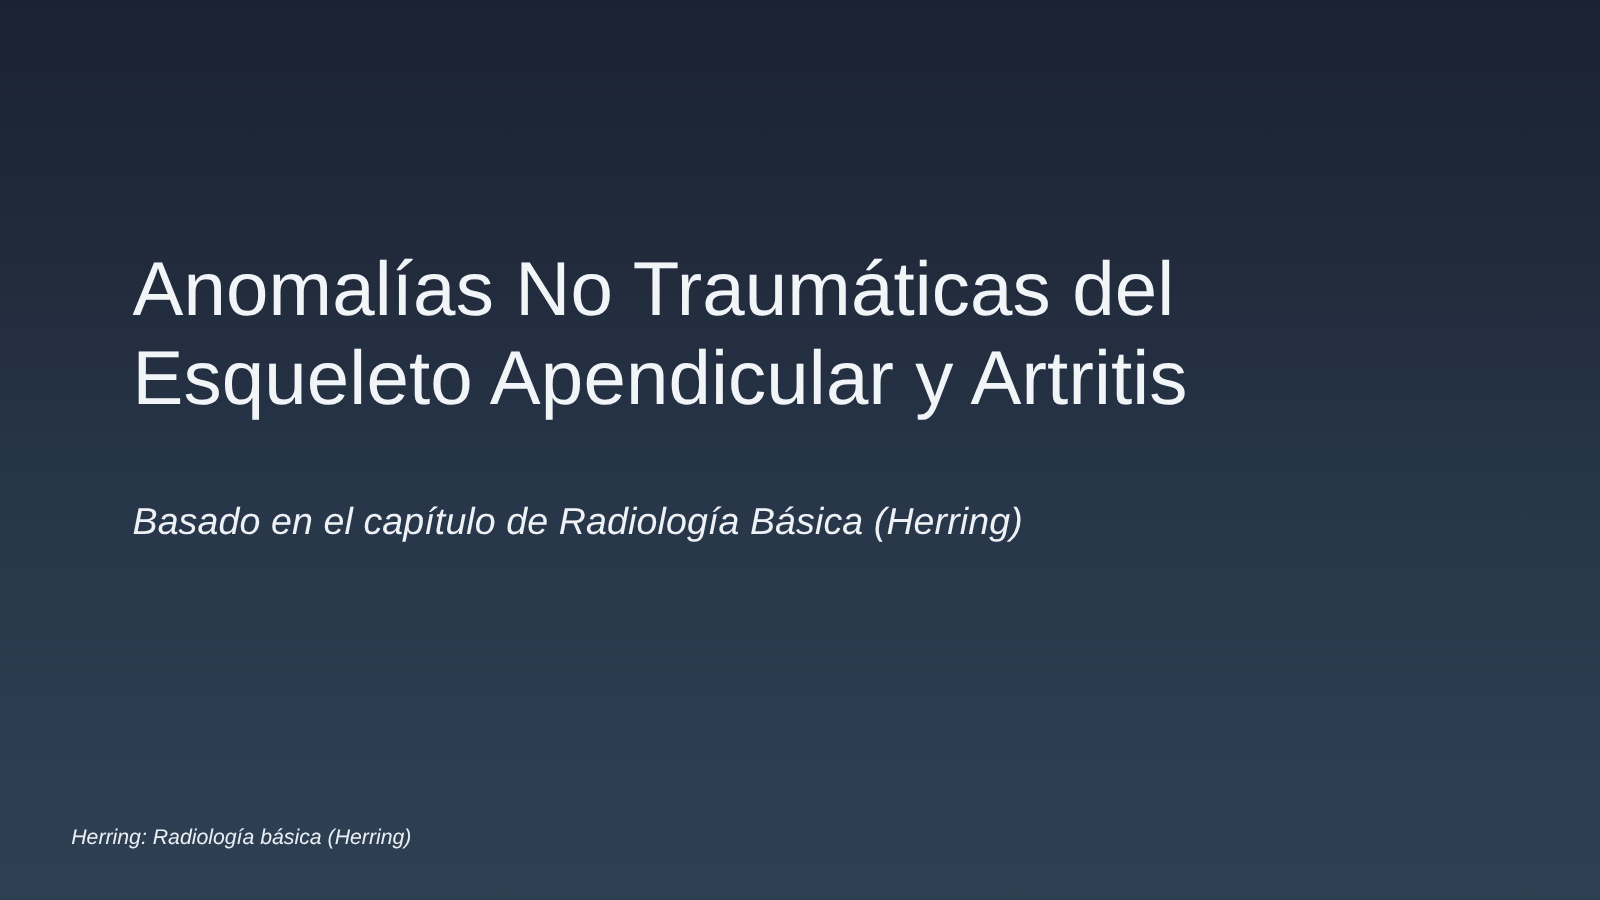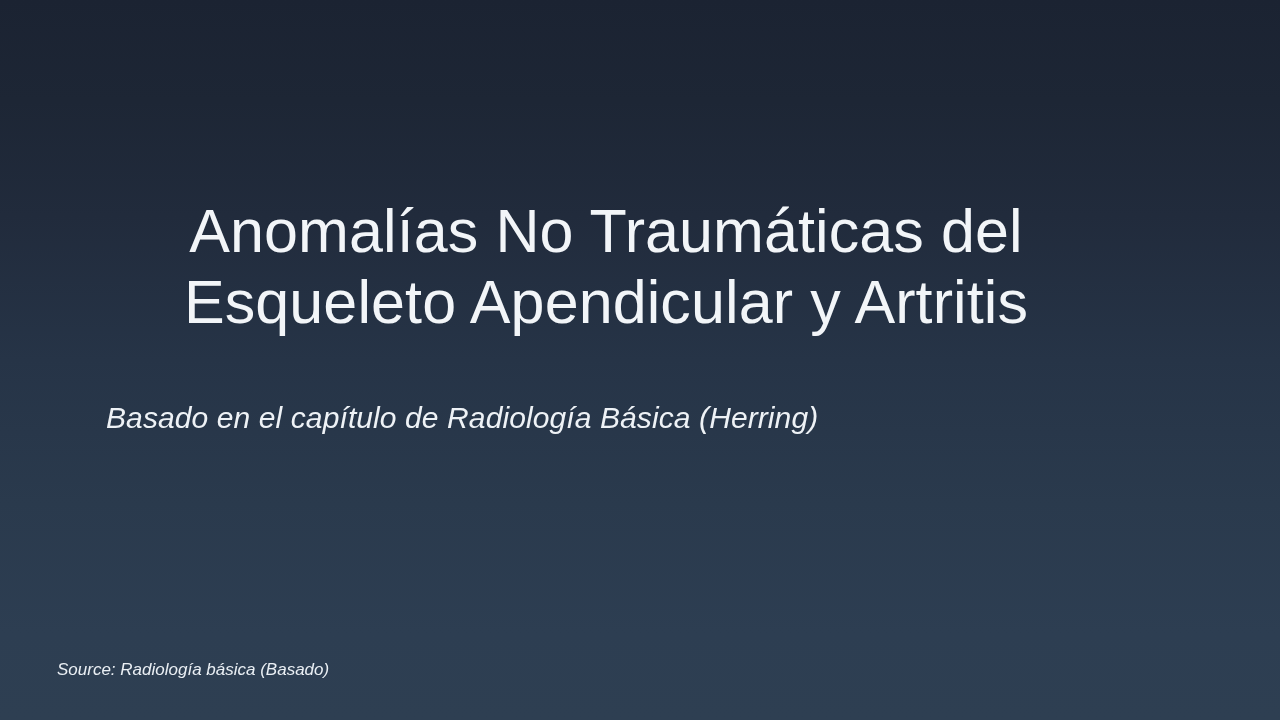--- a/index.html
+++ b/index.html
@@ -43,21 +43,20 @@
   .slide-title {
     margin: 0;
     padding: 0;
     font-family: "Liberation Sans", sans-serif;
     font-size: 61px;
     font-weight: 400;
     line-height: 71px;
     letter-spacing: 0.1px;
     color: #f2f5f8;
     white-space: pre-line;
-    text-align: center;
   }
 
   .slide-subtitle {
     margin: 0;
     padding: 0;
     position: absolute;
     left: 0;
     top: 202px;
     font-family: "Liberation Sans", sans-serif;
     font-size: 30px;
@@ -87,15 +86,15 @@
 </head>
 <body>
 
 <div class="slide">
 
   <div class="content-block">
     <h1 class="slide-title">Anomalías No Traumáticas del Esqueleto Apendicular y Artritis</h1>
     <p class="slide-subtitle">Basado en el capítulo de Radiología Básica (Herring)</p>
   </div>
 
-  <p class="source-note">Source: Radiología básica (Basado)</p>
+  <p class="source-note">Herring: Radiología básica (Herring)</p>
 
 </div>
 
 </body></html>

